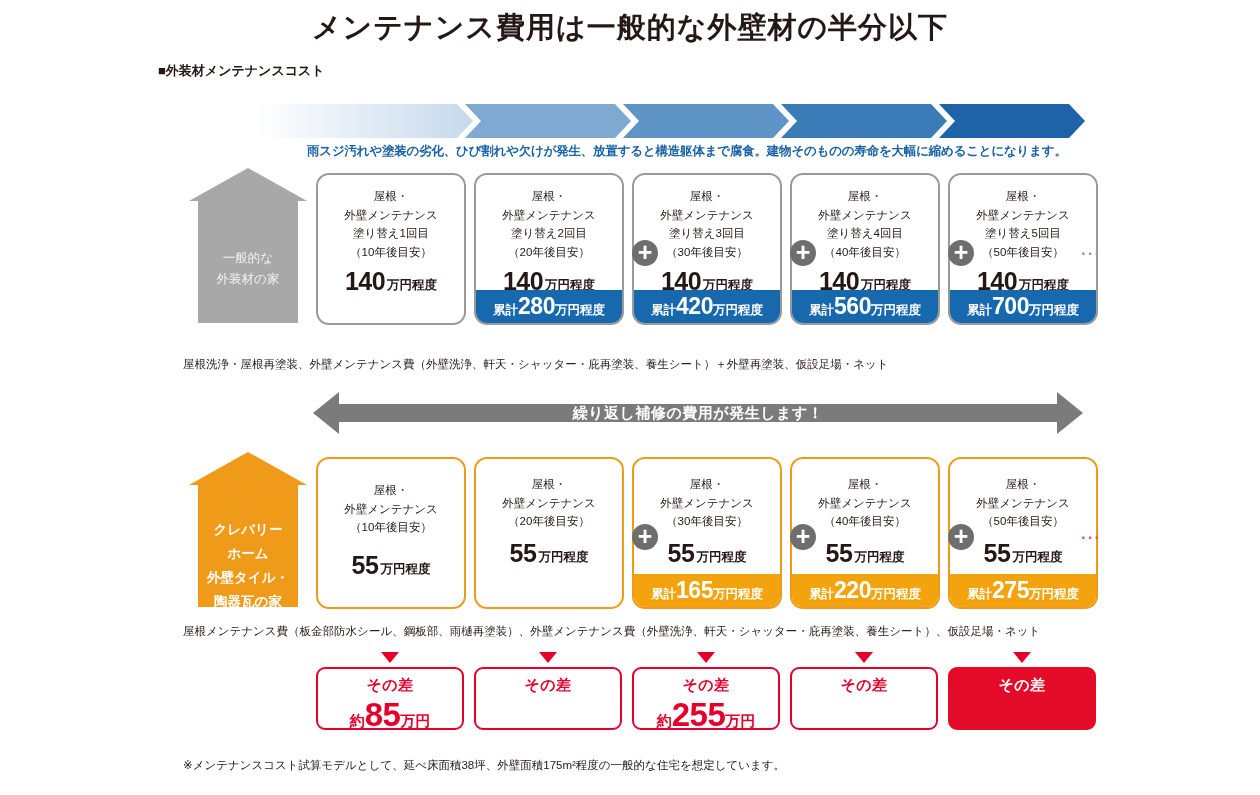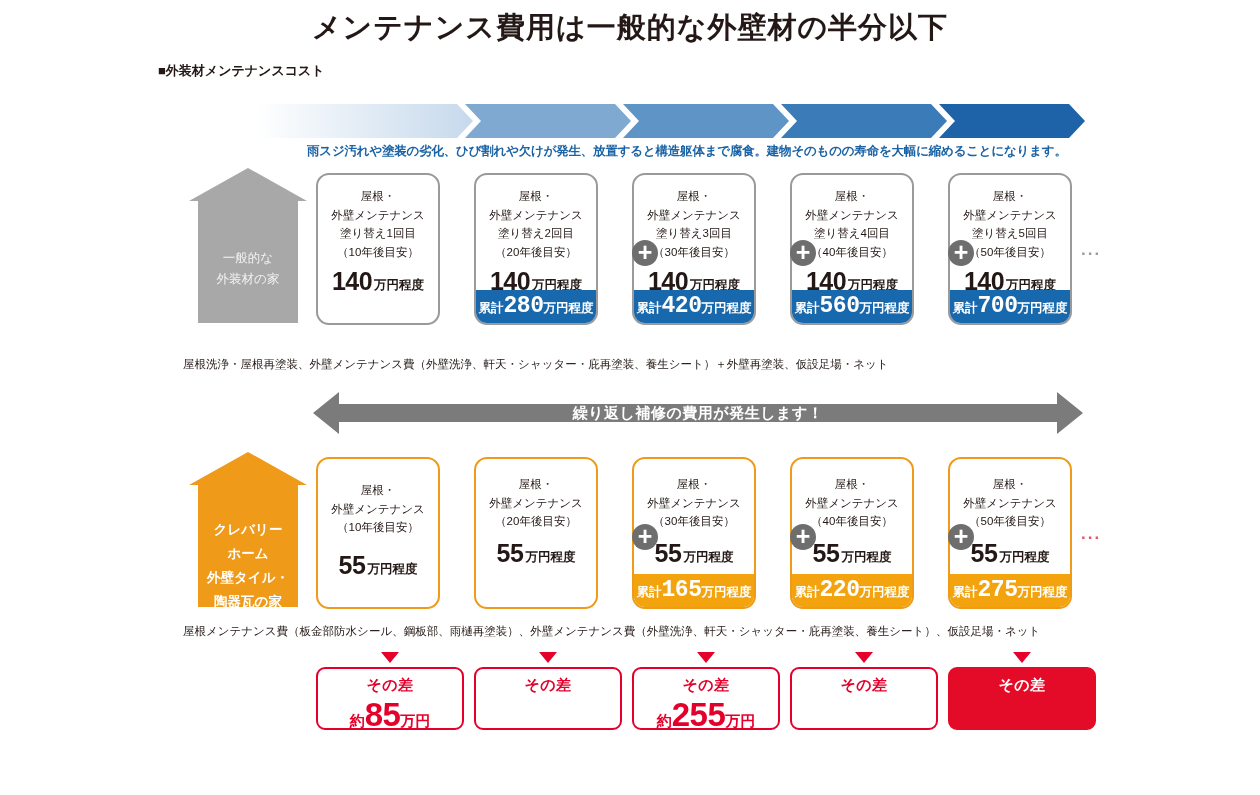--- a/index.html
+++ b/index.html
@@ -53,41 +53,41 @@
   }
   .house.gray .roof{border-bottom:33px solid #A8A8A8;}
   .house.gray .body{background:#A8A8A8;}
   .house.gray .label{color:#f2f2f2;font-weight:normal;}
   .house.orange .roof{border-bottom:33px solid #EF9A18;}
   .house.orange .body{background:#EF9A18;}
   .house.orange .label{font-weight:bold;top:48px;font-size:13.5px;line-height:24px;}
 
   
   .card{
-    position:absolute;width:124px;height:152px;border-radius:13px;background:#ffffff;
+    position:absolute;width:150px;height:152px;border-radius:13px;background:#ffffff;
     box-sizing:border-box;overflow:hidden;
   }
   .card.blue-card{border:2.5px solid #9A9A9A;}
   .card.orange-card{border:2.5px solid #EF9A18;}
   .card .inner{
     position:absolute;left:0;top:0;width:100%;
     padding-top:12px;text-align:center;box-sizing:border-box;
   }
   .card .ln{font-size:11.5px;line-height:18.5px;color:#231815;display:block;}
   .amount{display:block;margin-top:6px;white-space:nowrap;}
   .amount .big{font-size:25px;font-weight:bold;letter-spacing:-0.5px;vertical-align:-1px;}
   .amount .unit{font-size:12.5px;font-weight:bold;margin-left:2px;}
   .cum{
     position:absolute;left:0;bottom:0;width:100%;height:33px;line-height:33px;
     text-align:center;color:#ffffff;white-space:nowrap;
   }
   .cum.blue{background:#1868AE;}
   .cum.orange{background:#F2A30E;}
   .cum .pre{font-size:12.5px;font-weight:bold;}
-  .cum .big{font-size:23px;font-weight:bold;letter-spacing:-0.5px;font-family:Liberation Mono, monospace;}
+  .cum .big{font-size:23px;font-weight:bold;letter-spacing:-0.5px;}
   .cum .unit{font-size:12.5px;font-weight:bold;}
 
   
   .plus{
     position:absolute;width:26px;height:26px;border-radius:50%;background:#6E6E6E;
     color:#fff;text-align:center;line-height:24px;font-size:25px;font-weight:bold;
   }
 
   .ellipsis{position:absolute;font-size:17px;letter-spacing:2px;font-weight:bold;}
   .ellipsis.gray{color:#9C9C9C;}
@@ -373,14 +373,15 @@
   <div class="tri" style="left:855px;top:652px;"></div>
   <div class="diff outline" style="left:790px;top:667px;">
     <span class="t1">その差</span>
   </div>
 
   <div class="tri" style="left:1013px;top:652px;"></div>
   <div class="diff solid" style="left:948px;top:667px;">
     <span class="t1">その差</span>
   </div>
 
+  <div class="bottom-note">※メンテナンスコスト試算モデルとして、延べ床面積38坪、外壁面積175m²程度の一般的な住宅を想定しています。</div>
 
 </div>
 
 </body></html>

